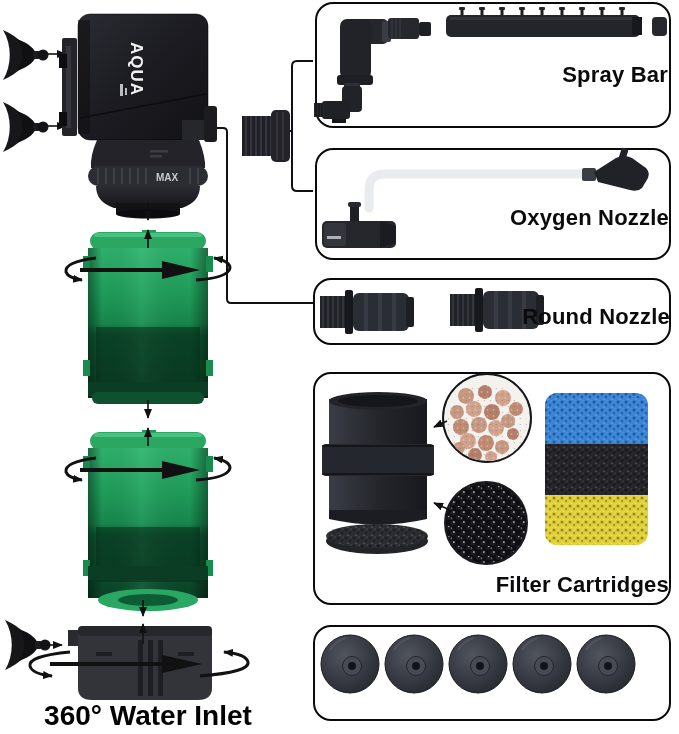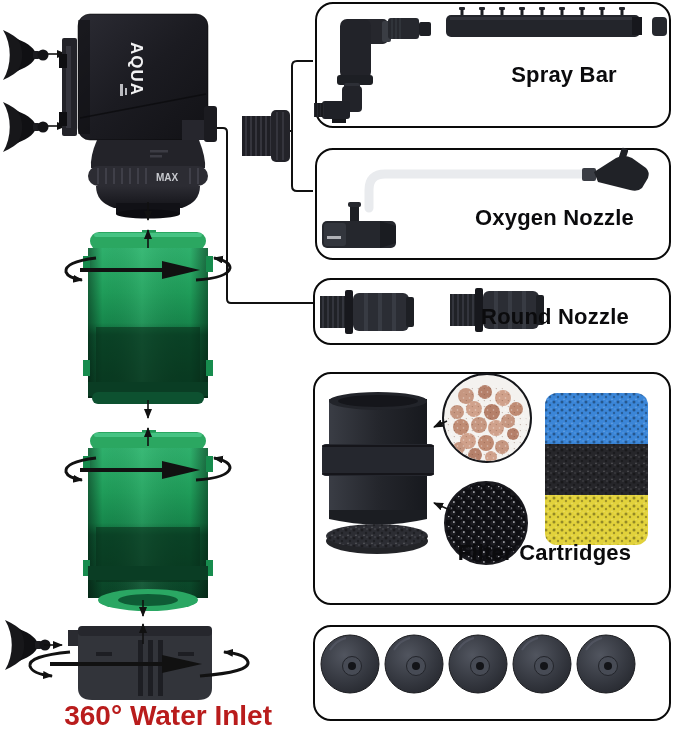--- a/index.html
+++ b/index.html
@@ -12,30 +12,30 @@
     background:#ffffff;box-sizing:border-box;
   }
   .box-spray{left:315px;top:2px;width:356px;height:126px;}
   .box-oxygen{left:315px;top:148px;width:356px;height:112px;}
   .box-round{left:313px;top:278px;width:358px;height:67px;}
   .box-filter{left:313px;top:372px;width:358px;height:233px;}
   .box-suction{left:313px;top:625px;width:358px;height:96px;}
   .overlay{position:absolute;left:0;top:0;z-index:2;}
   .lbl{
     position:absolute;z-index:3;font-weight:700;color:#0b0b0d;
-    font-size:22px;text-align:center;letter-spacing:0.2px;
+    font-size:22px;text-align:right;letter-spacing:0.2px;
   }
   .lbl-spray{left:460px;top:62px;width:208px;}
   .lbl-oxygen{left:440px;top:205px;width:229px;}
   .lbl-round{left:440px;top:304px;width:230px;}
-  .lbl-filter{left:420px;top:540px;width:249px;}
+  .lbl-filter{left:420px;top:572px;width:249px;}
   .lbl-suction{left:440px;top:695px;width:228px;}
   .caption{
     position:absolute;z-index:3;left:24px;top:700px;width:248px;
-    font-weight:700;font-size:28px;color:#b91c1c;text-align:right;
+    font-weight:700;font-size:28px;color:#000000;text-align:center;
   }
 </style>
 </head>
 <body>
 
 <div class="stage">
 
   <div class="box box-spray"></div>
   <div class="box box-oxygen"></div>
   <div class="box box-round"></div>

